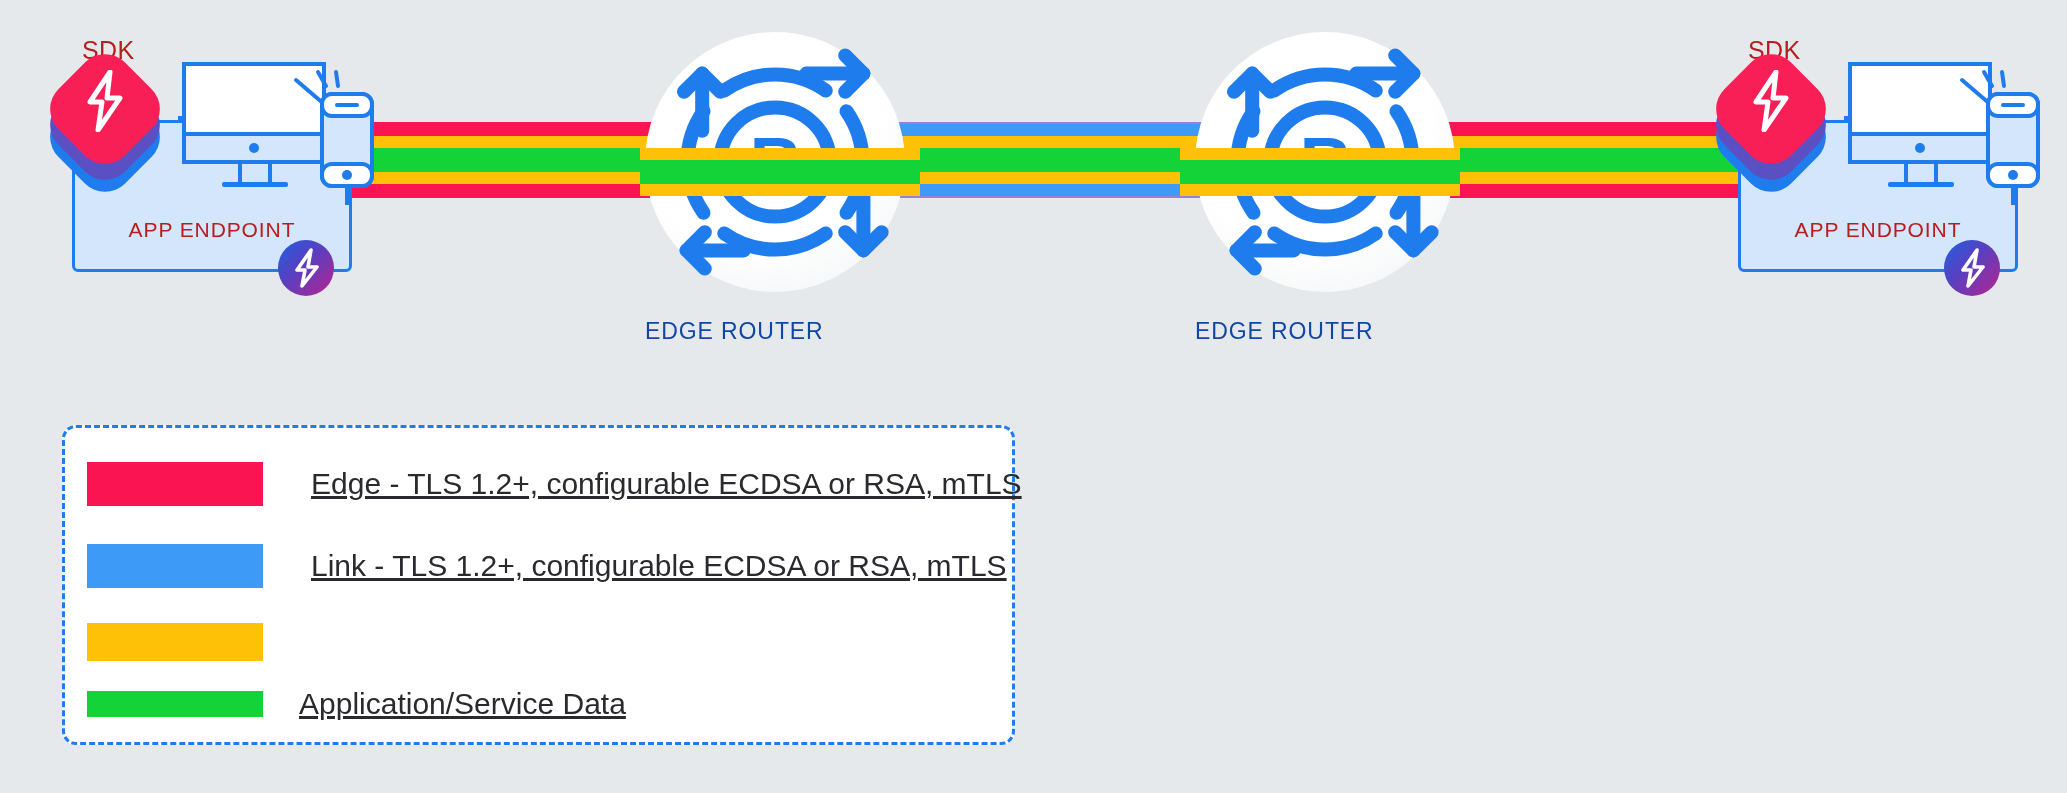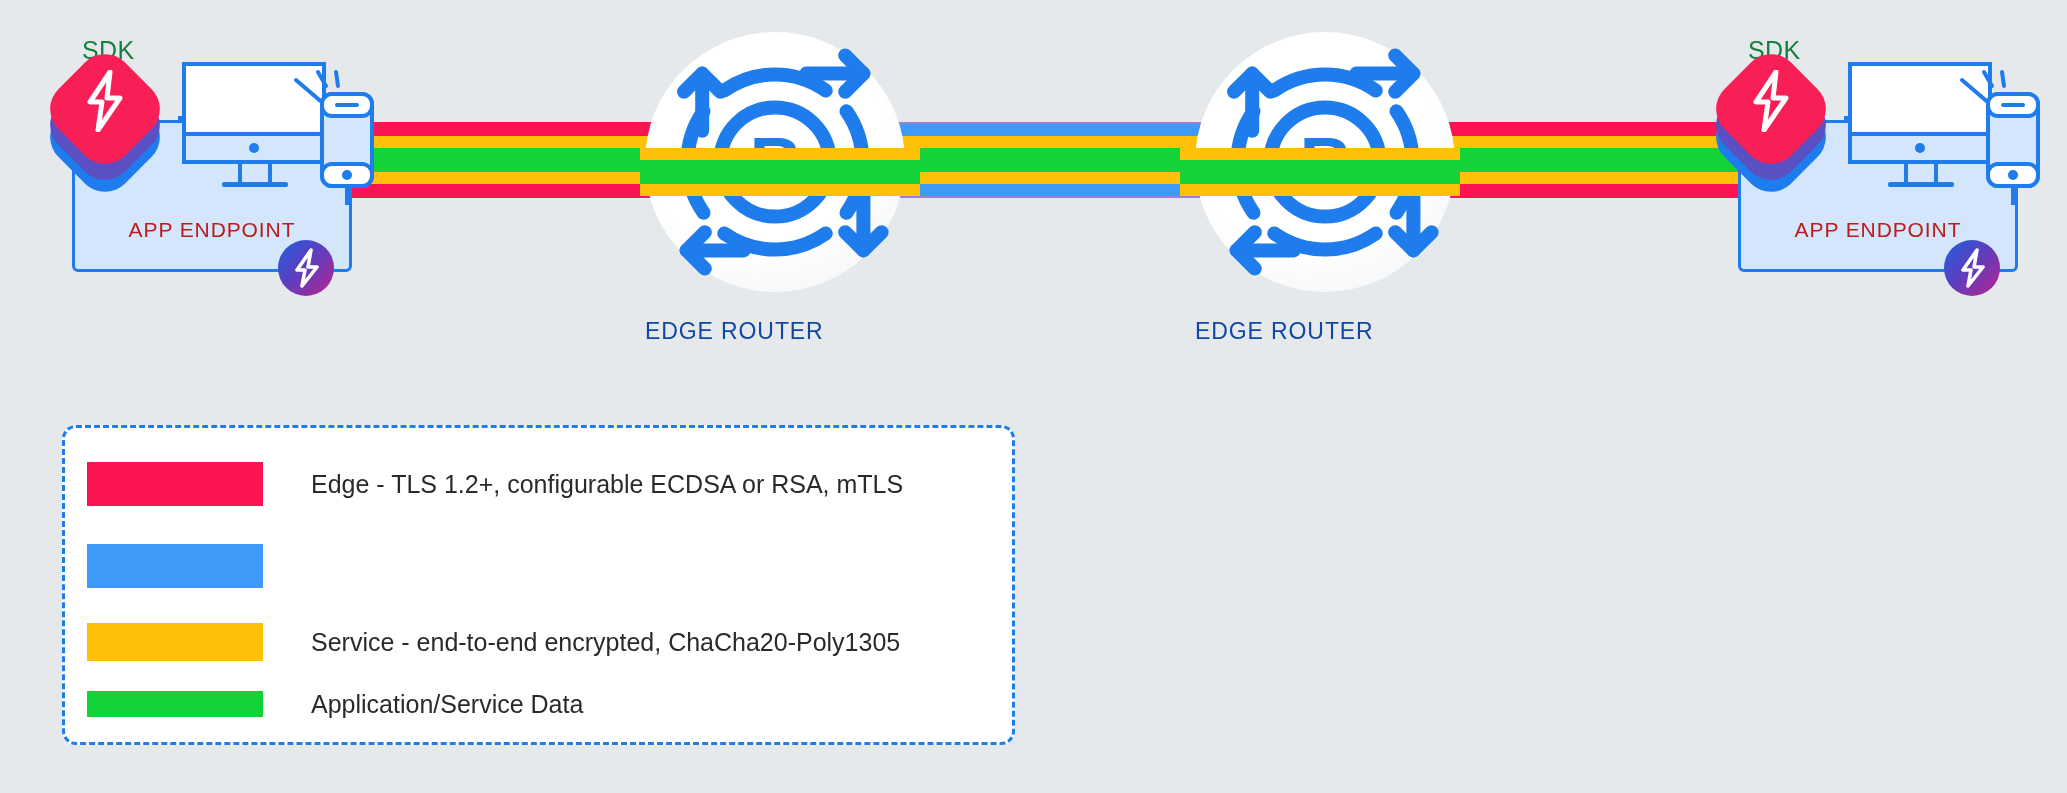--- a/index.html
+++ b/index.html
@@ -27,21 +27,21 @@
   .ep-label{
     position:absolute;
     color:#b91c1c;
     font-size:21px;
     letter-spacing:.9px;
     white-space:nowrap;
     text-align:center;
   }
   .sdk-label{
     position:absolute;
-    color:#15803d;
+    color:#b91c1c;
     font-size:25px;
     letter-spacing:.4px;
     white-space:nowrap;
   }
 
   
   .sdk-stack{position:absolute;width:108px;height:108px;}
   .sdk-layer{
     position:absolute;left:0;width:94px;height:94px;
     border-radius:28px;
@@ -82,22 +82,23 @@
     background:#ffffff;
     border:3px dashed #1f7ced;
     border-radius:14px;
     box-sizing:border-box;
   }
   .legend-row{position:absolute;display:flex;align-items:center;}
   .swatch{flex:0 0 auto;}
   .legend-text{
     margin-left:0;
     color:#2a2a2e;
-    font-size:25px;
+    font-size:30px;
     white-space:nowrap;
+    text-decoration:underline;
   }
 </style>
 </head>
 <body>
 
 <div class="stage">
 
   <div class="band" style="left:340px;top:122px;width:420px;height:76px;">
     <div class="stripe" style="top:0;height:14px;background:#fb1452;"></div>
     <div class="stripe" style="top:14px;height:12px;background:#ffc107;"></div>
@@ -279,26 +280,26 @@
 
   <div class="legend" style="left:62px;top:425px;width:953px;height:320px;">
 
     <div class="legend-row" style="left:22px;top:32px;width:900px;height:48px;">
       <div class="swatch" style="width:176px;height:44px;background:#fb1452;"></div>
       <div class="legend-text" style="margin-left:48px;">Edge - TLS 1.2+, configurable ECDSA or RSA, mTLS</div>
     </div>
 
     <div class="legend-row" style="left:22px;top:114px;width:900px;height:48px;">
       <div class="swatch" style="width:176px;height:44px;background:#3d9bf7;"></div>
+      <div class="legend-text" style="margin-left:48px;">Link - TLS 1.2+, configurable ECDSA or RSA, mTLS</div>
     </div>
 
     <div class="legend-row" style="left:22px;top:192px;width:900px;height:44px;">
       <div class="swatch" style="width:176px;height:38px;background:#ffc107;"></div>
-      <div class="legend-text" style="margin-left:48px;">Service - end-to-end encrypted, ChaCha20-Poly1305</div>
     </div>
 
     <div class="legend-row" style="left:22px;top:258px;width:900px;height:36px;">
       <div class="swatch" style="width:176px;height:26px;background:#13d338;"></div>
-      <div class="legend-text" style="margin-left:48px;">Application/Service Data</div>
+      <div class="legend-text" style="margin-left:36px;">Application/Service Data</div>
     </div>
   </div>
 
 </div>
 
 </body></html>

